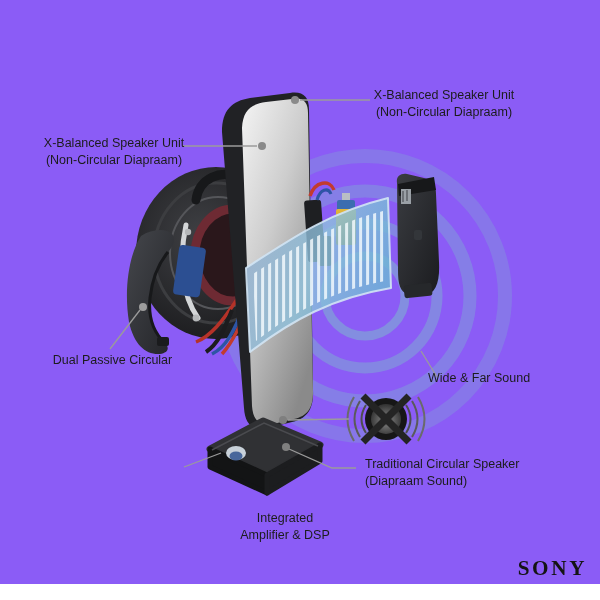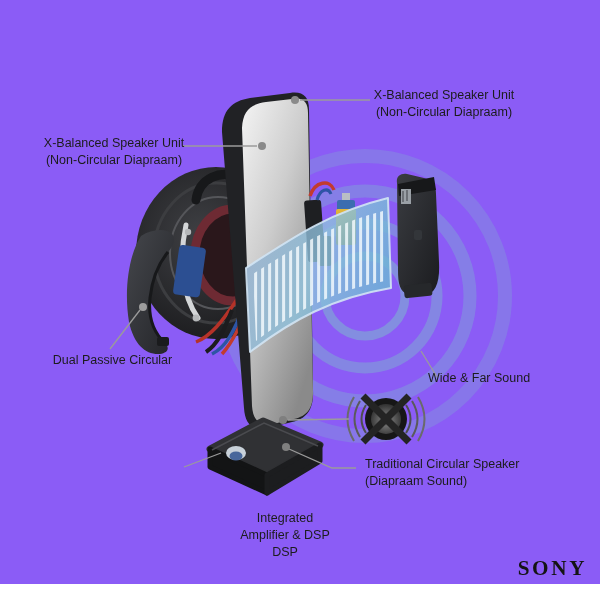--- a/index.html
+++ b/index.html
@@ -183,21 +183,20 @@
   </div>
 
   <div class="callout" style="left:428px;top:370px;">
     <div>Wide &amp; Far Sound</div>
   </div>
 
 
   <div class="callout center" style="left:225px;top:478px;width:120px;margin-top:32px;">
     <div>Integrated</div>
     <div>Amplifier &amp; DSP</div>
-    <div>DSP</div>
   </div>
 
   <div class="callout" style="left:365px;top:456px;">
     <div>Traditional Circular Speaker</div>
     <div>(Diapraam Sound)</div>
   </div>
 
   <div class="logo">SONY</div>
 
 </div>

